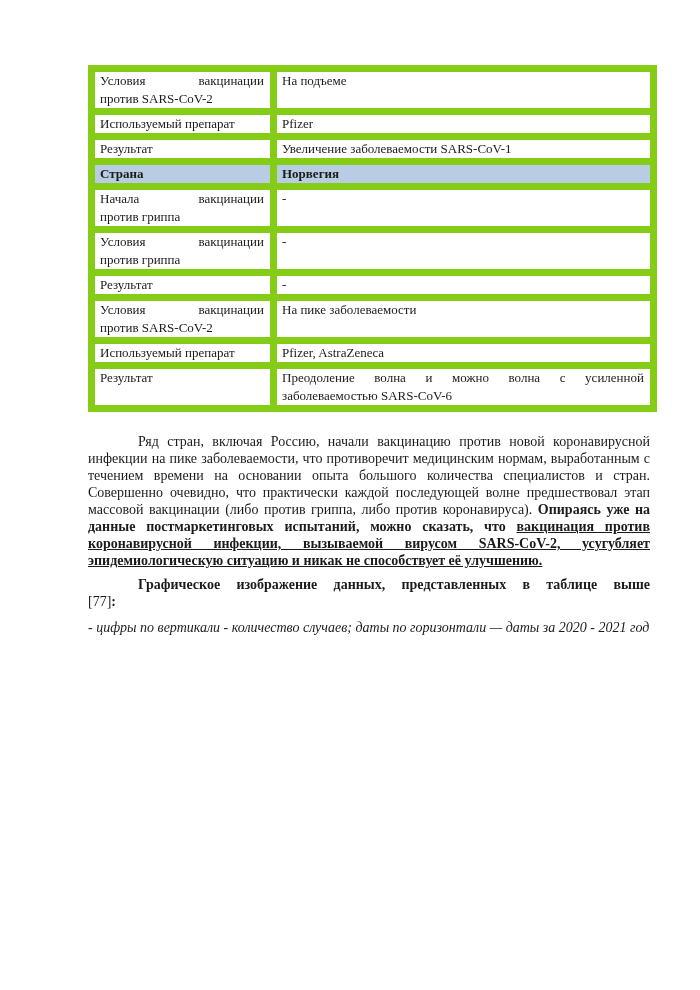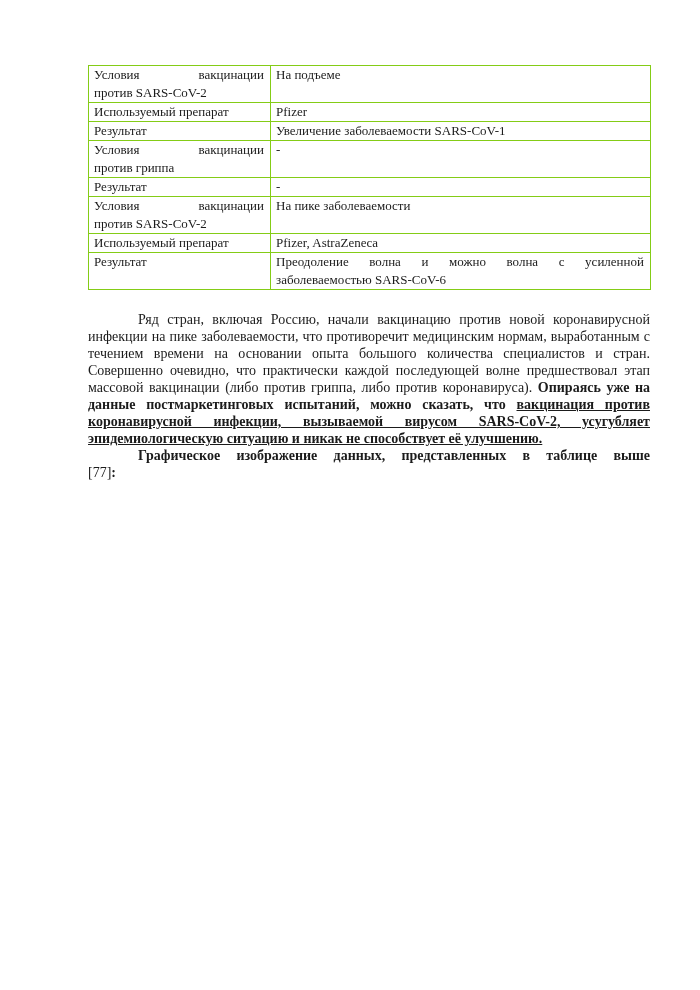--- a/index.html
+++ b/index.html
@@ -13,21 +13,21 @@
   }
   .page { width: 700px; height: 990px; padding: 65px 50px 0 88px; }
 
   table.doc {
     border-collapse: collapse;
     width: 562px;
     table-layout: fixed;
     font-size: 13px;
   }
   table.doc td {
-    border: 1px solid #84cc16;
+    border: 7px solid #84cc16;
     vertical-align: top;
     padding: 0 6px 0 5px;
     line-height: 18px;
   }
   td.col-label { width: 182px; }
   td.col-value { width: 380px; }
   tr.highlight td { font-weight: bold; }
   .jline { display: flex; justify-content: space-between; }
   .line { display: block; }
 
@@ -35,21 +35,21 @@
   .para {
     font-size: 14px;
     line-height: 17px;
     text-align: justify;
     margin: 0;
   }
   .para.indent { text-indent: 50px; }
   .para.jlast { text-align-last: justify; }
   .para.italic { font-style: italic; }
   p[data-name="analysis-paragraph"] { margin-top: 21px; }
-  p[data-name="graphic-caption-paragraph"] { }
+  p[data-name="graphic-caption-paragraph"] { margin-top: 7px; }
   p[data-name="axis-note-paragraph"] { margin-top: 9px; }
   .b { font-weight: bold; }
   .u { text-decoration: underline; }
 </style>
 </head>
 <body>
 
 <div class="page" data-name="document-page">
   <table class="doc" data-name="vaccination-summary-table">
     <colgroup>
@@ -76,20 +76,40 @@
           <td class="col-value" data-name="row-value-cell">
             <div class="line" data-name="cell-line">Pfizer</div>
           </td>
         </tr>
         <tr data-name="table-row">
           <td class="col-label" data-name="row-label-cell">
             <div class="line" data-name="cell-line">Результат</div>
           </td>
           <td class="col-value" data-name="row-value-cell">
             <div class="line" data-name="cell-line">Увеличение заболеваемости SARS-CoV-1</div>
+          </td>
+        </tr>
+        <tr data-name="country-header-row" class="highlight" style="background: rgb(184, 204, 228);">
+          <td class="col-label" data-name="row-label-cell">
+            <div class="line" data-name="cell-line">Страна</div>
+          </td>
+          <td class="col-value" data-name="row-value-cell">
+            <div class="line" data-name="cell-line">Норвегия</div>
+          </td>
+        </tr>
+        <tr data-name="table-row">
+          <td class="col-label" data-name="row-label-cell">
+            <div class="jline" data-name="cell-line">
+              <span data-name="cell-word">Начала</span>
+              <span data-name="cell-word">вакцинации</span>
+            </div>
+            <div class="line" data-name="cell-line">против гриппа</div>
+          </td>
+          <td class="col-value" data-name="row-value-cell">
+            <div class="line" data-name="cell-line">-</div>
           </td>
         </tr>
         <tr data-name="table-row">
           <td class="col-label" data-name="row-label-cell">
             <div class="jline" data-name="cell-line">
               <span data-name="cell-word">Условия</span>
               <span data-name="cell-word">вакцинации</span>
             </div>
             <div class="line" data-name="cell-line">против гриппа</div>
           </td>
@@ -140,14 +160,15 @@
               <span data-name="cell-word">усиленной</span>
             </div>
             <div class="line" data-name="cell-line">заболеваемостью SARS-CoV-6</div>
           </td>
         </tr>
       </tbody>
   </table>
   <div class="body-text" data-name="body-text-section">
       <p class="para indent" data-name="analysis-paragraph"><span data-name="text-segment">Ряд стран, включая Россию, начали вакцинацию против новой коронавирусной инфекции на пике заболеваемости, что противоречит медицинским нормам, выработанным с течением времени на основании опыта большого количества специалистов и стран. Совершенно очевидно, что практически каждой последующей волне предшествовал этап массовой вакцинации (либо против гриппа, либо против коронавируса). </span><span class="b" data-name="text-segment">Опираясь уже на данные постмаркетинговых испытаний, можно сказать, что </span><span class="b u" data-name="text-segment">вакцинация против коронавирусной инфекции, вызываемой вирусом SARS-CoV-2, усугубляет эпидемиологическую ситуацию и никак не способствует её улучшению.</span></p>
       <p class="para indent jlast" data-name="graphic-caption-paragraph"><span class="b" data-name="text-segment">Графическое изображение данных, представленных в таблице выше</span><br><span data-name="text-segment">[77]</span><span class="b" data-name="text-segment">:</span></p>
+      <p class="para italic" data-name="axis-note-paragraph"><span data-name="text-segment">- цифры  по вертикали - количество случаев; даты по горизонтали — даты за 2020 - 2021 год</span></p>
     </div>
 </div>
 
 </body></html>

